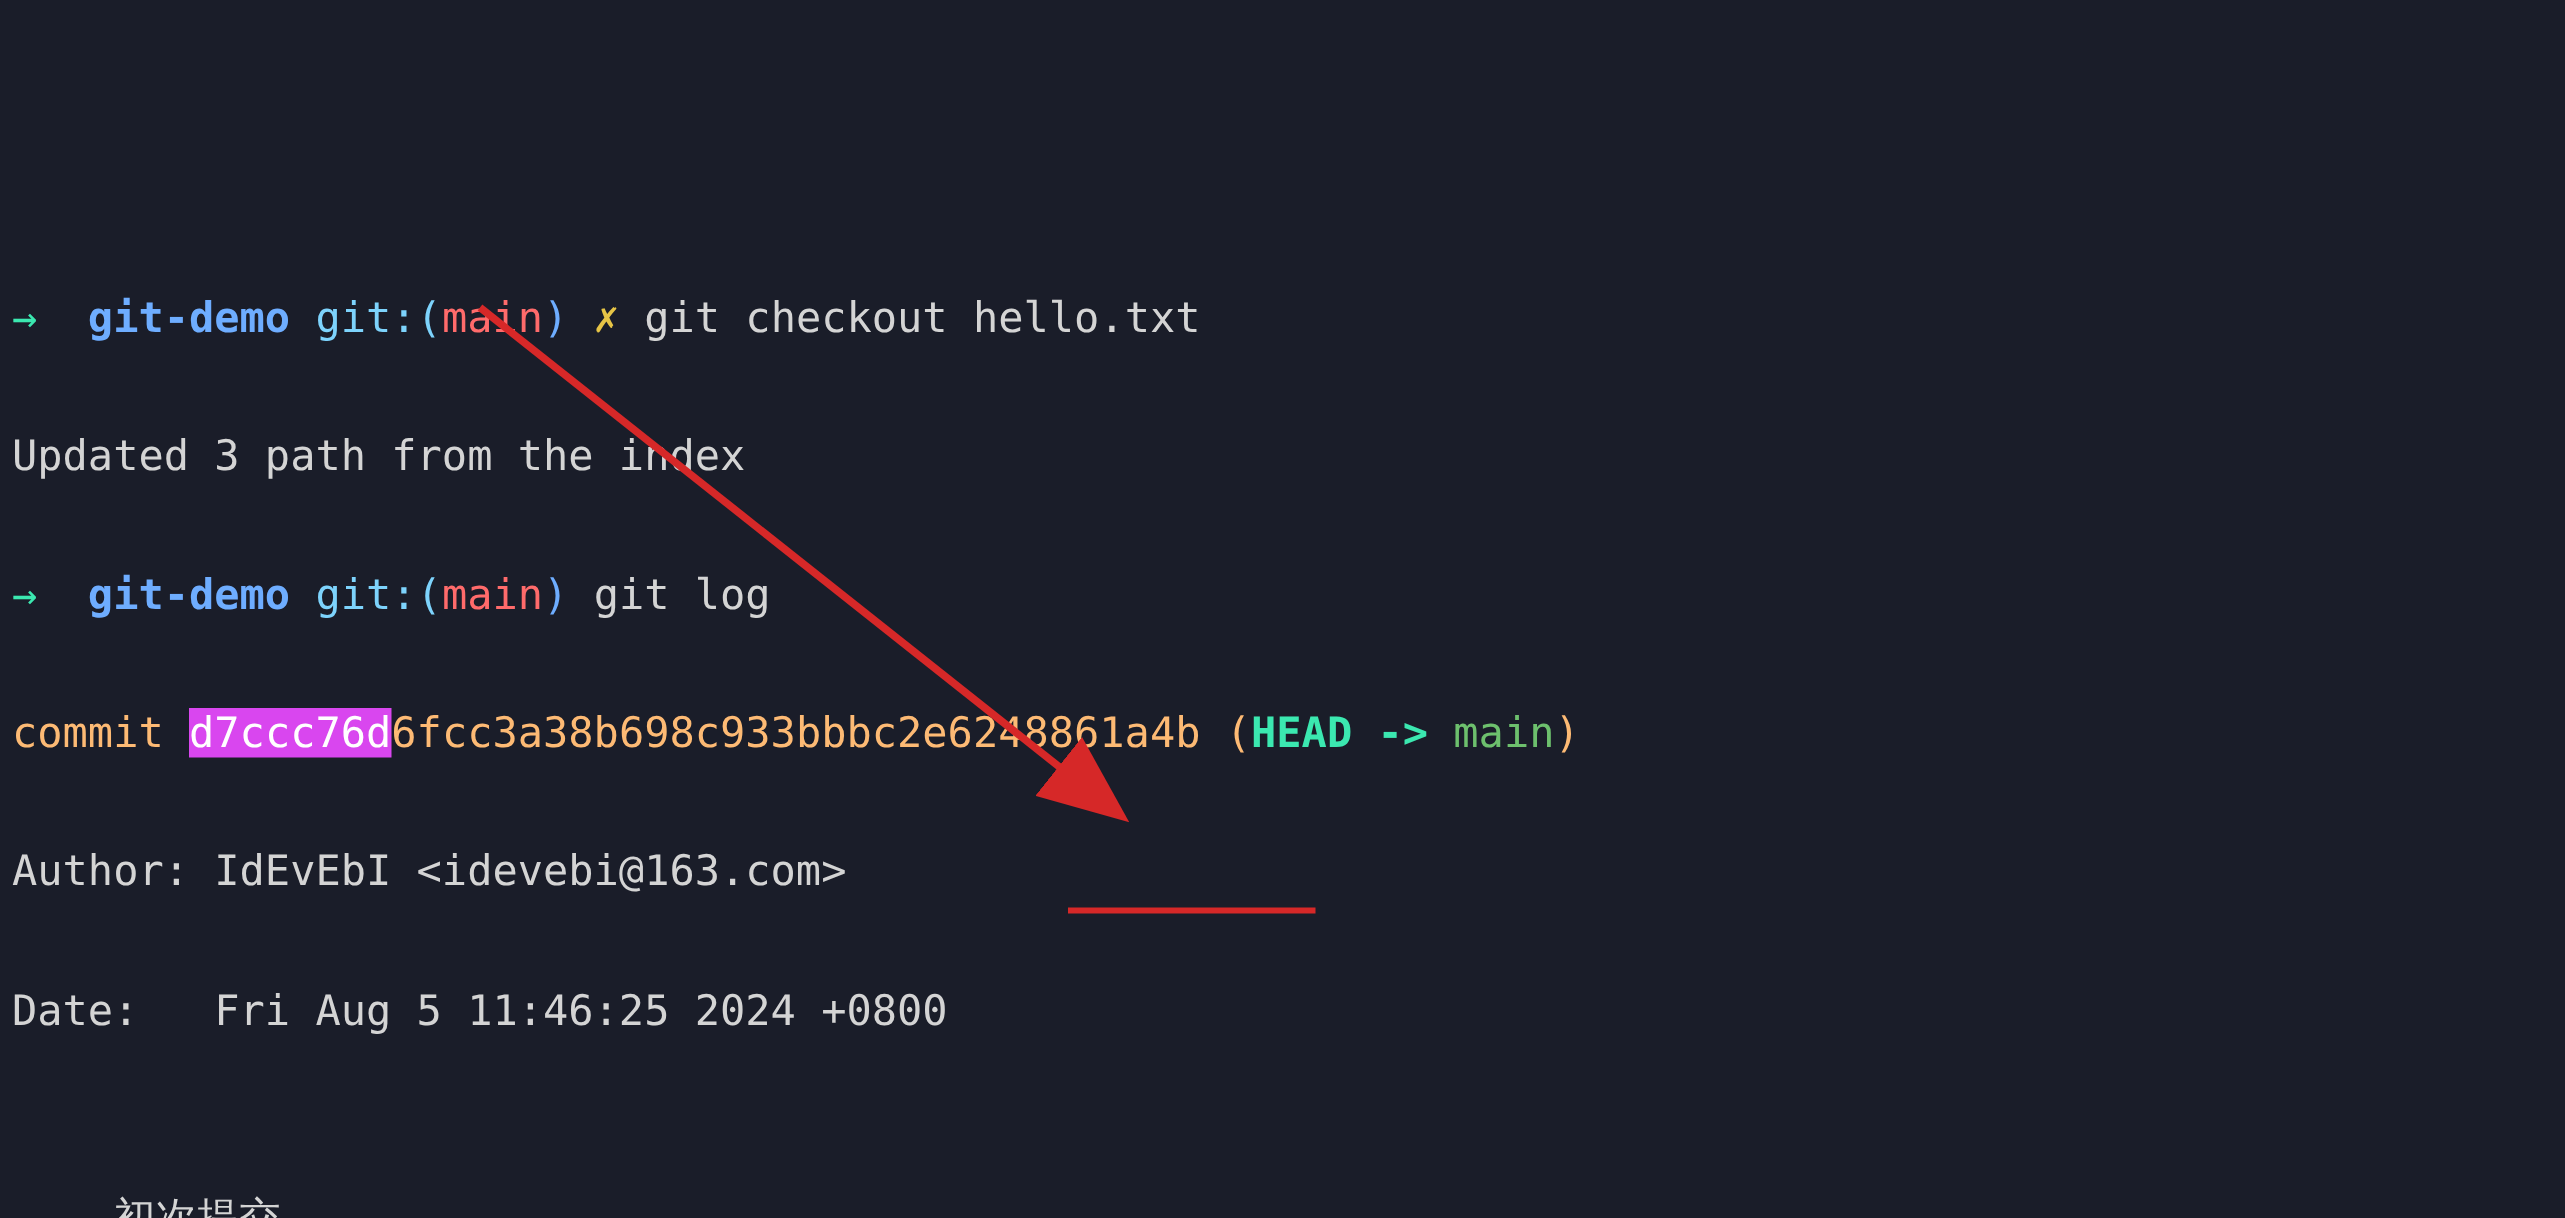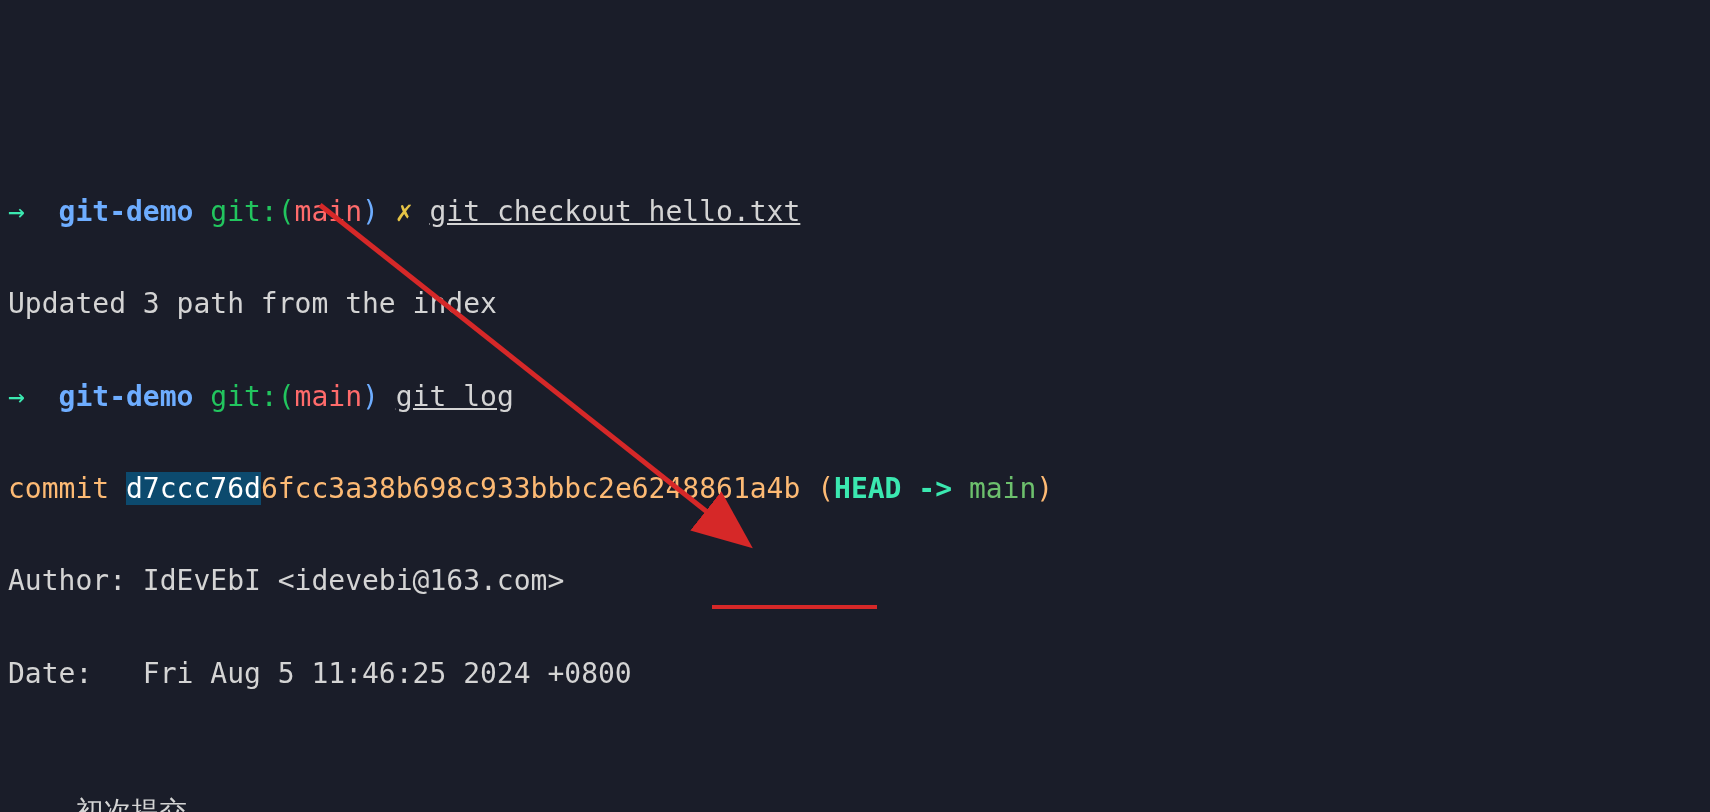--- a/index.html
+++ b/index.html
@@ -12,30 +12,30 @@
       padding: 4px 8px;
       white-space: pre;
       position: relative;
       width: 1710px;
       height: 812px;
       overflow: hidden;
     }
     .line { display: block; white-space: pre; }
     .arrow-prompt { color: #3be8b0; }
     .dirname { color: #6eadff; font-weight: bold; margin-top: 39px; }
-    .git-label { color: #22c55e; }
+    .git-label { color: #7dd3fc; }
     .branch-paren { color: #6eadff; }
     .branch { color: #ff6b6b; }
     .dirty { color: #e6c446; }
-    .cmd { color: #d4d4d4; text-decoration: underline; }
+    .cmd { color: #d4d4d4; }
     .yellow { color: #fdba74; }
     .cyan { color: #3be8b0; font-weight: bold; }
     .green { color: #6dc06d; }
     .sel {
-      background: #0c4a6e;
+      background: #d946ef;
       color: #fff;
     }
     svg.annotation {
       position: absolute;
       top: 0;
       left: 0;
       pointer-events: none;
     }
     .underline-annot {
       position: absolute;

